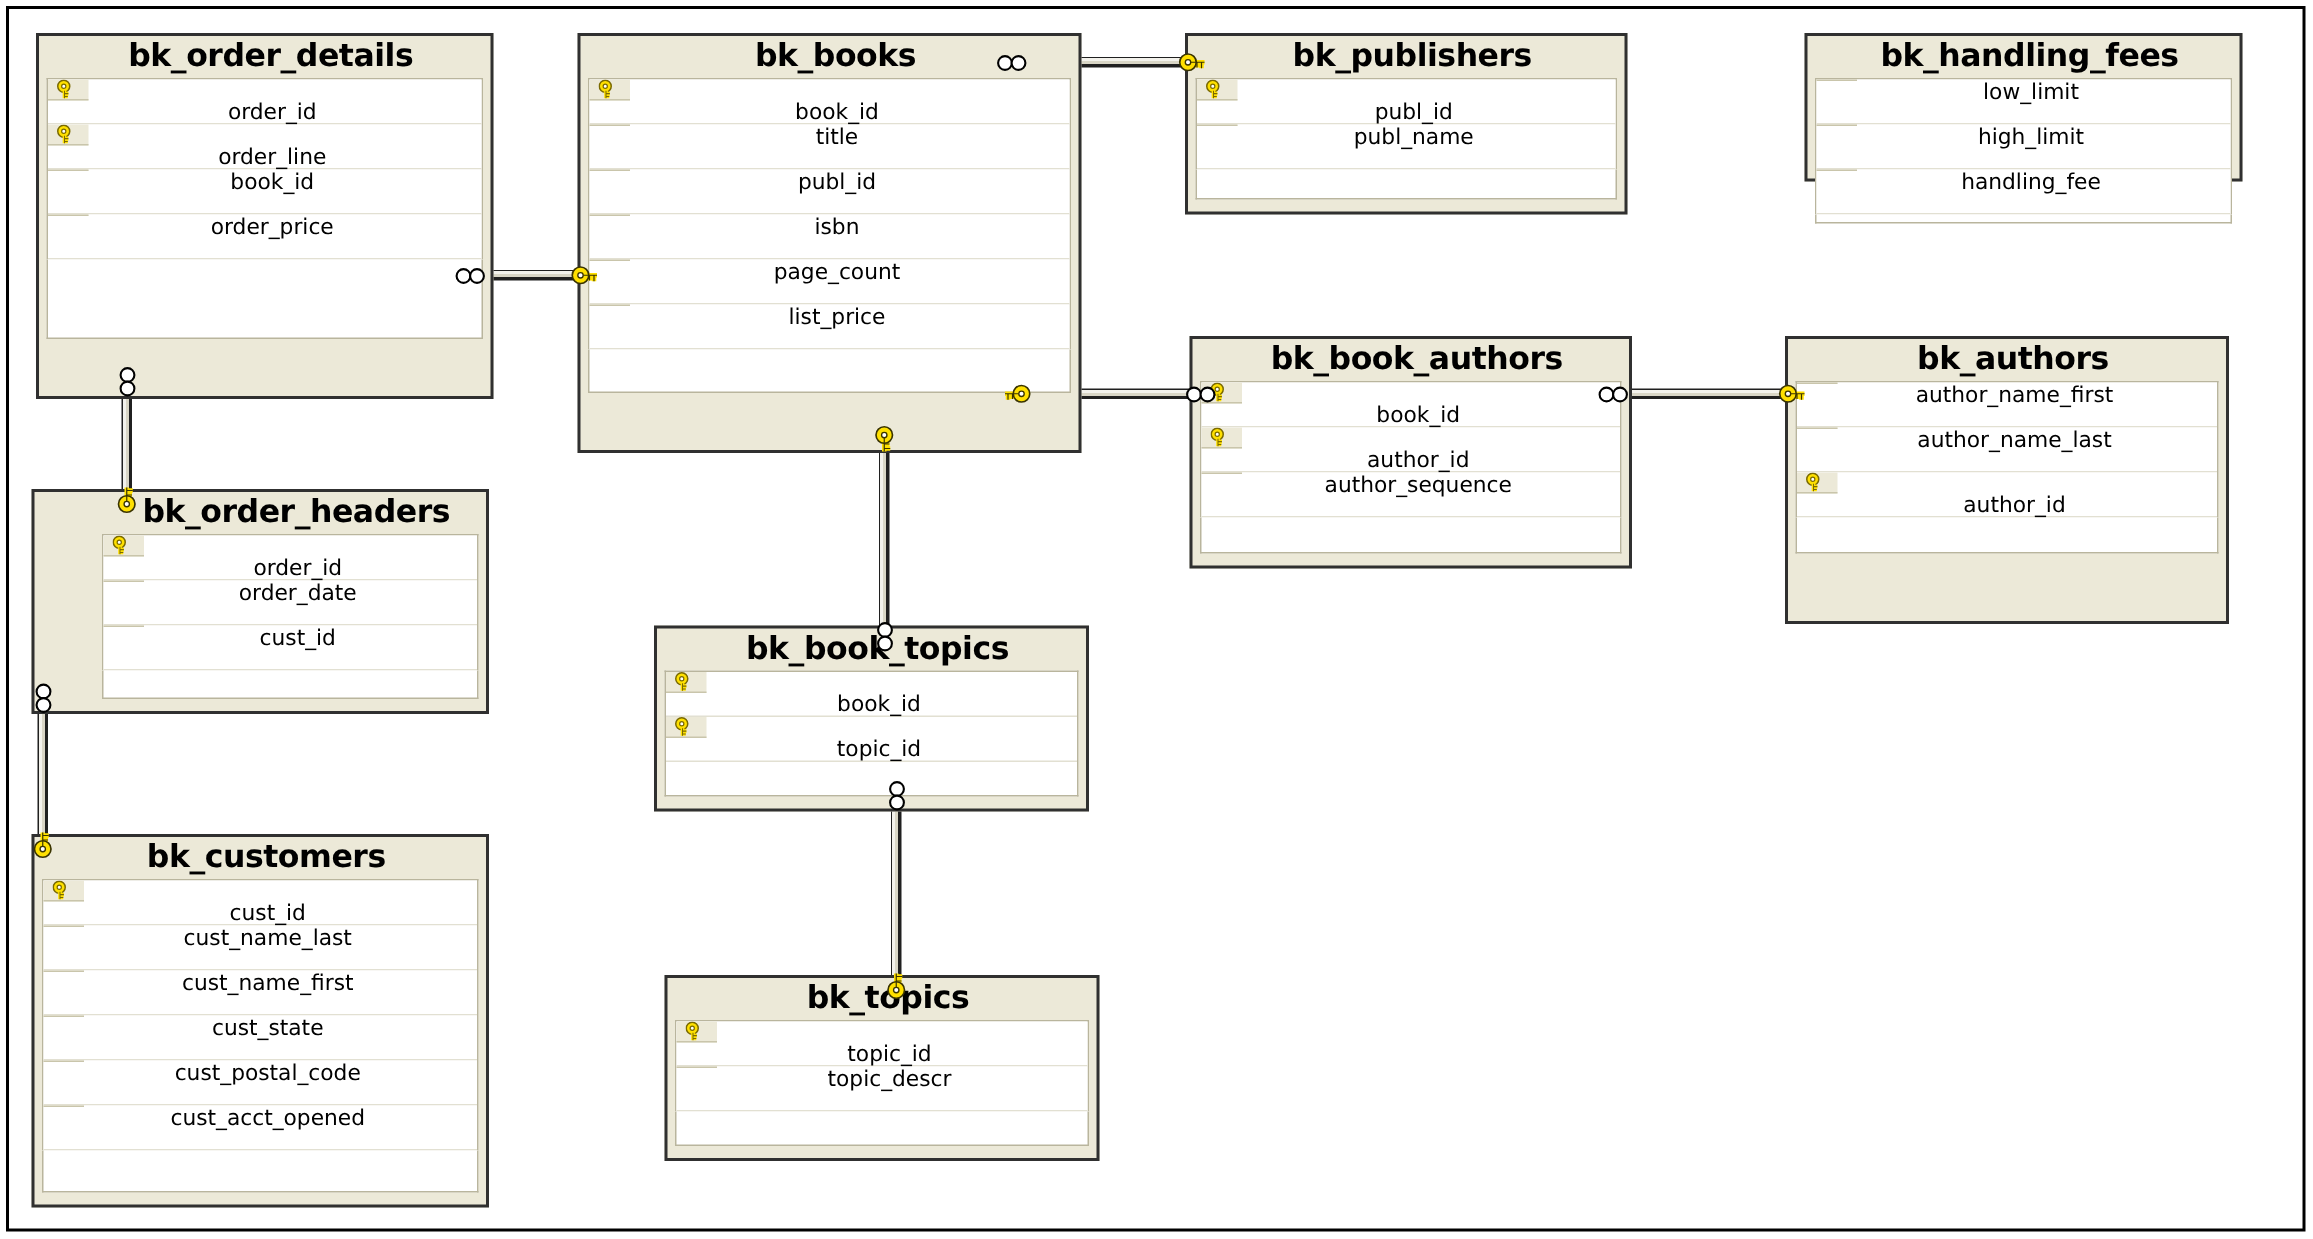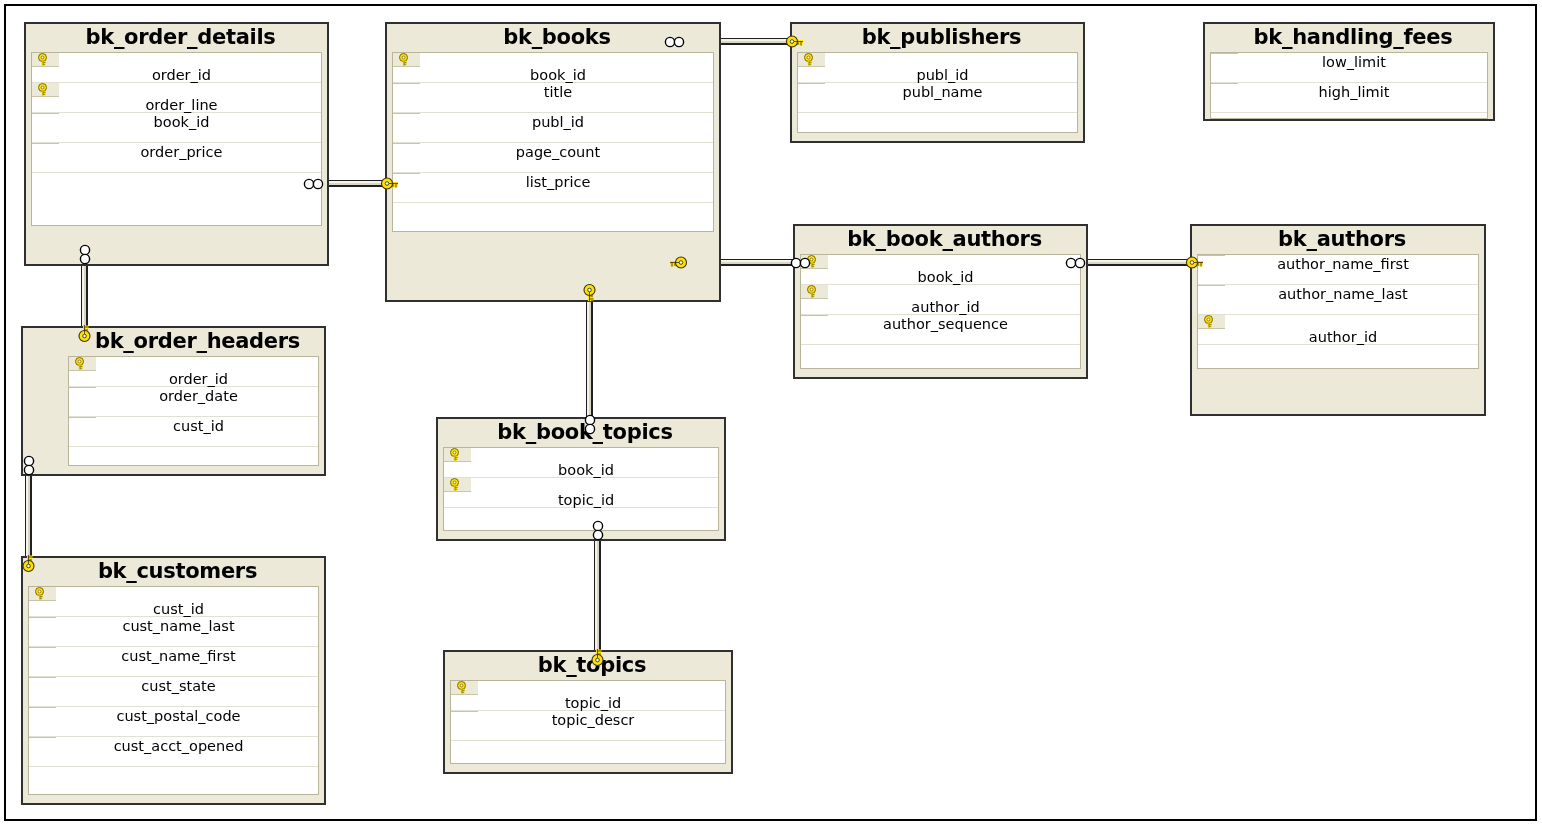--- a/index.html
+++ b/index.html
@@ -201,20 +201,24 @@
           <div class="attr-row">
             <div class="attr-gutter"></div>
             <div class="attr-name">title</div>
           </div>
           <div class="attr-row">
             <div class="attr-gutter"></div>
             <div class="attr-name">publ_id</div>
           </div>
           <div class="attr-row">
             <div class="attr-gutter"></div>
+            <div class="attr-name">isbn</div>
+          </div>
+          <div class="attr-row">
+            <div class="attr-gutter"></div>
             <div class="attr-name">page_count</div>
           </div>
           <div class="attr-row">
             <div class="attr-gutter"></div>
             <div class="attr-name">list_price</div>
           </div>
         </div>
         <div class="attr-blank" style="height: 29px;"></div>
       </div>
       <div class="entity" style="left: 790px; top: 22px; width: 295px; height: 121px;">
@@ -243,20 +247,24 @@
       <div class="entity" style="left: 1203px; top: 22px; width: 292px; height: 99px;">
         <div class="entity-title">bk_handling_fees</div>
         <div class="attr-list">
           <div class="attr-row">
             <div class="attr-gutter"></div>
             <div class="attr-name">low_limit</div>
           </div>
           <div class="attr-row">
             <div class="attr-gutter"></div>
             <div class="attr-name">high_limit</div>
+          </div>
+          <div class="attr-row">
+            <div class="attr-gutter"></div>
+            <div class="attr-name">handling_fee</div>
           </div>
         </div>
         <div class="attr-blank" style="height: 6px;"></div>
       </div>
       <div class="entity" style="left: 793px; top: 224px; width: 295px; height: 155px;">
         <div class="entity-title">bk_book_authors</div>
         <div class="attr-list">
           <div class="attr-row">
             <div class="attr-gutter">
               <span class="key-icon">

